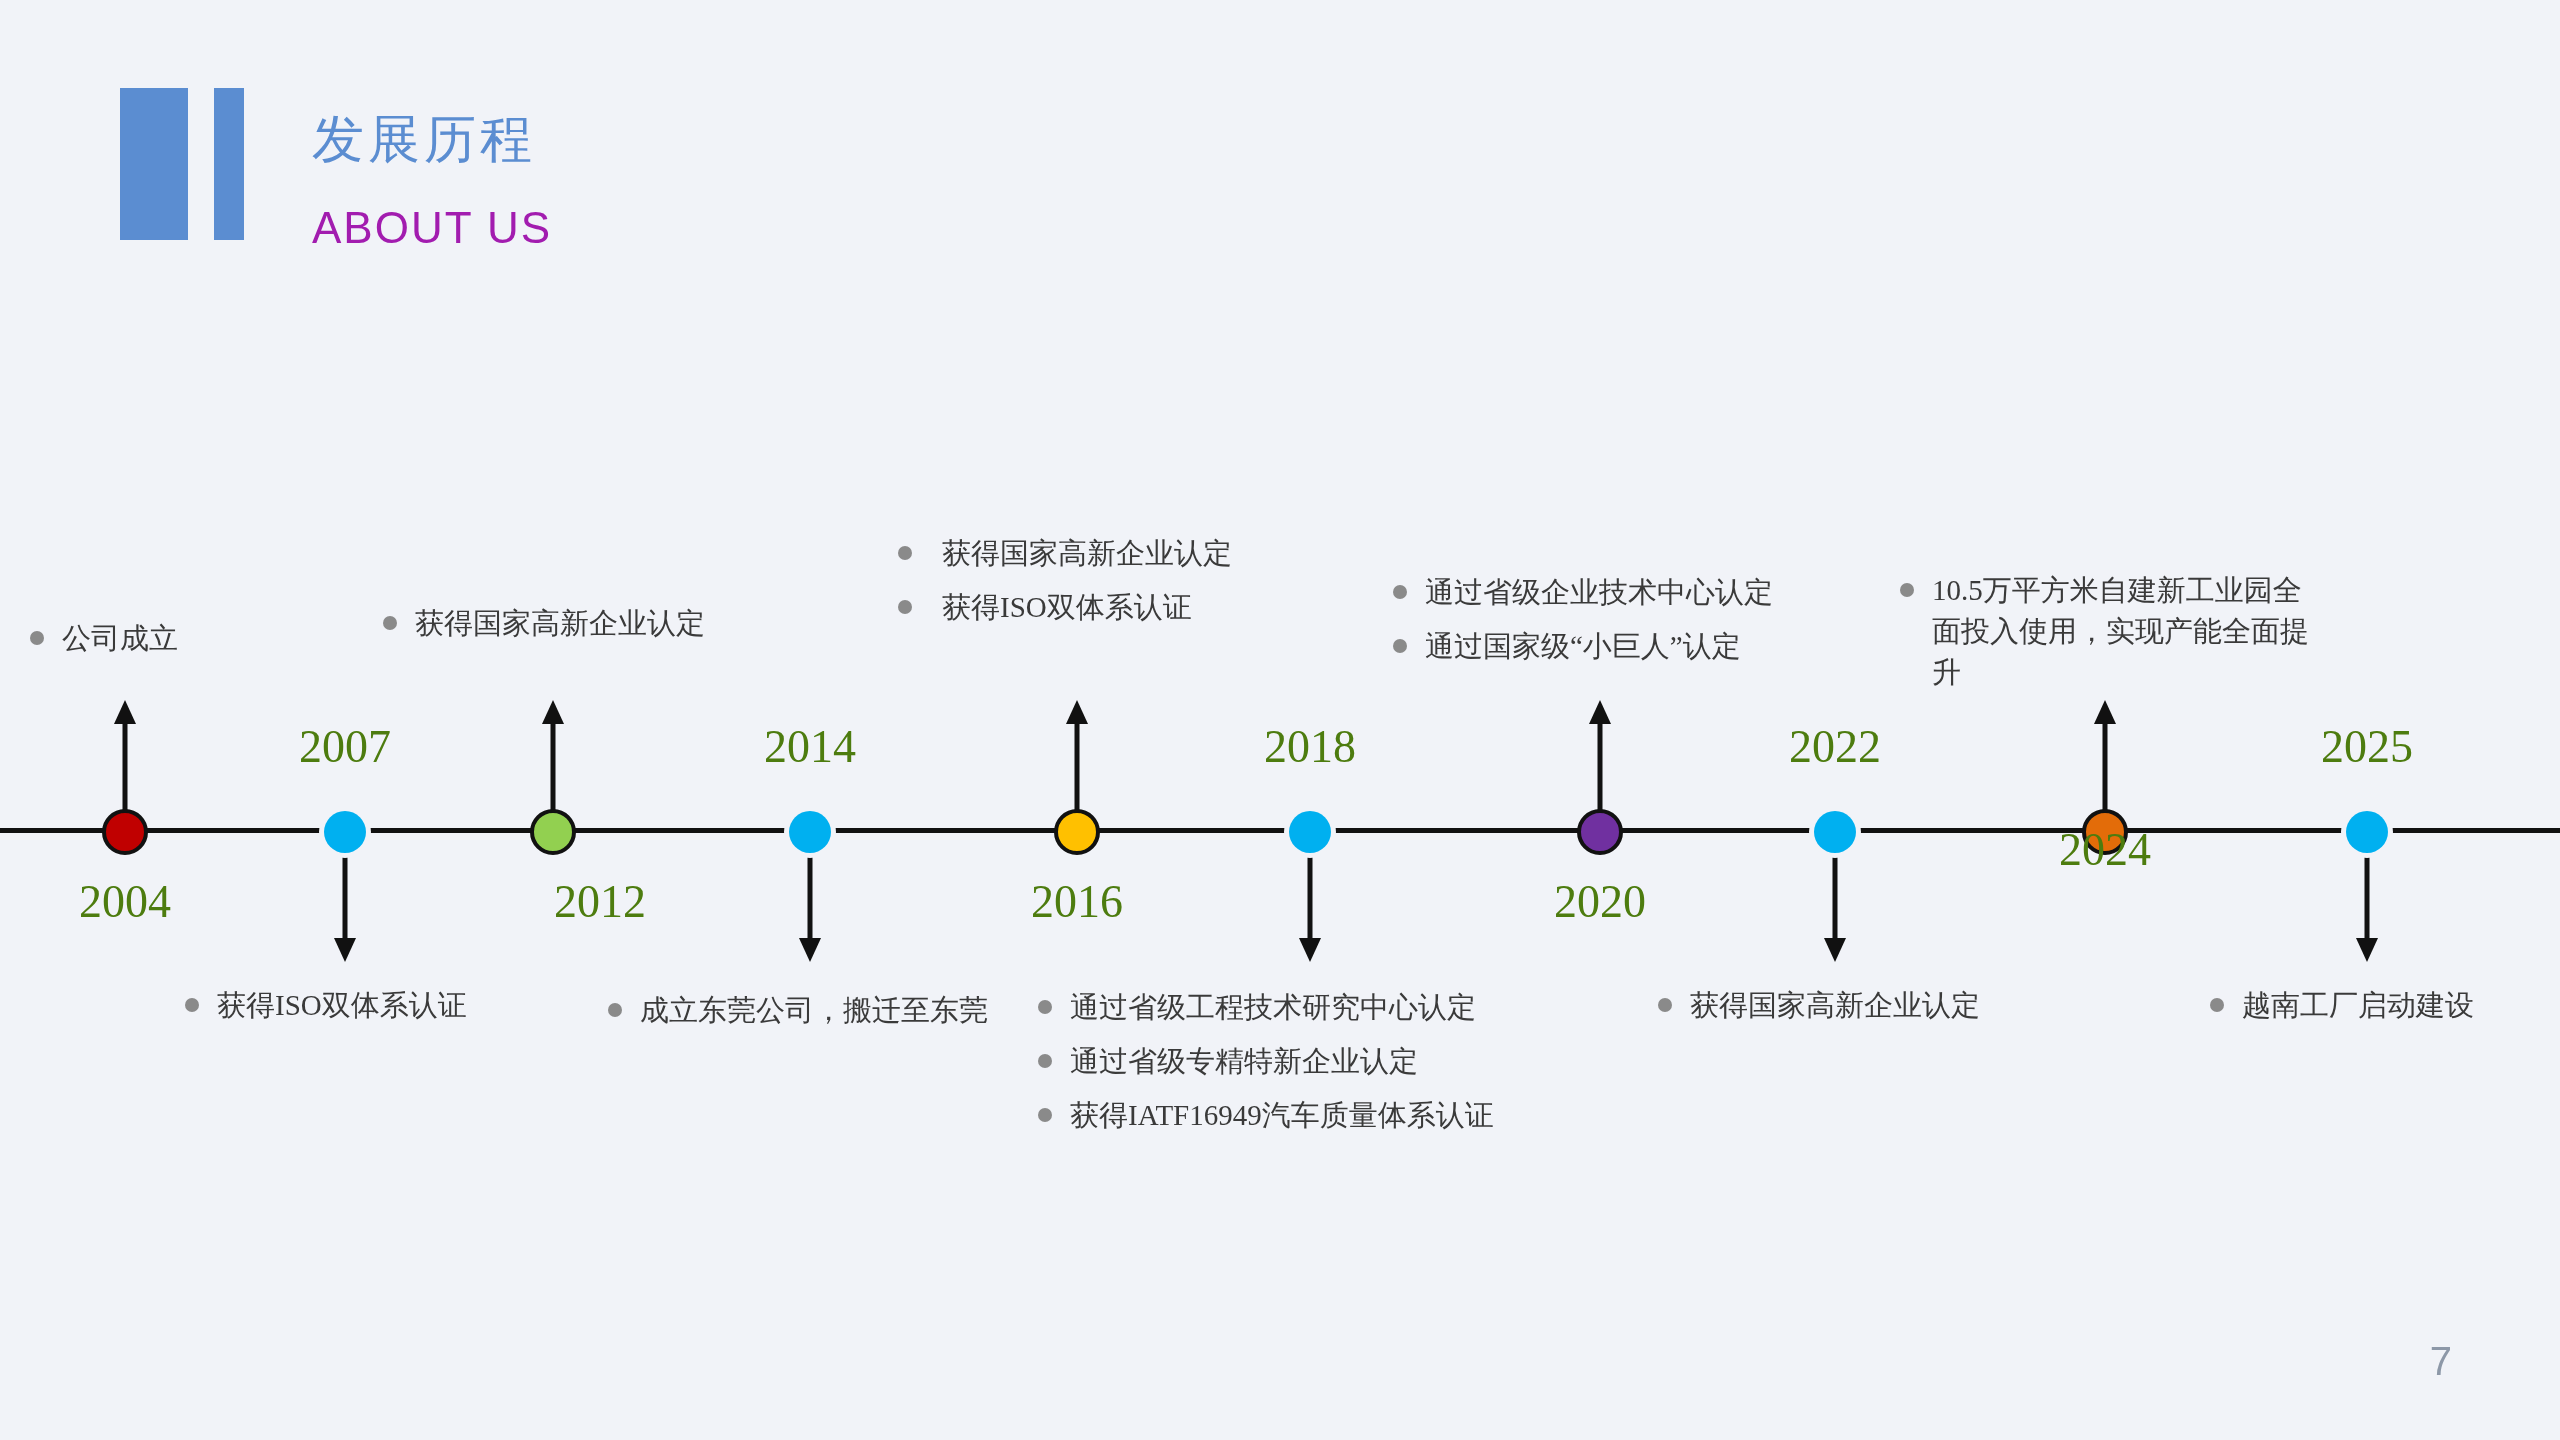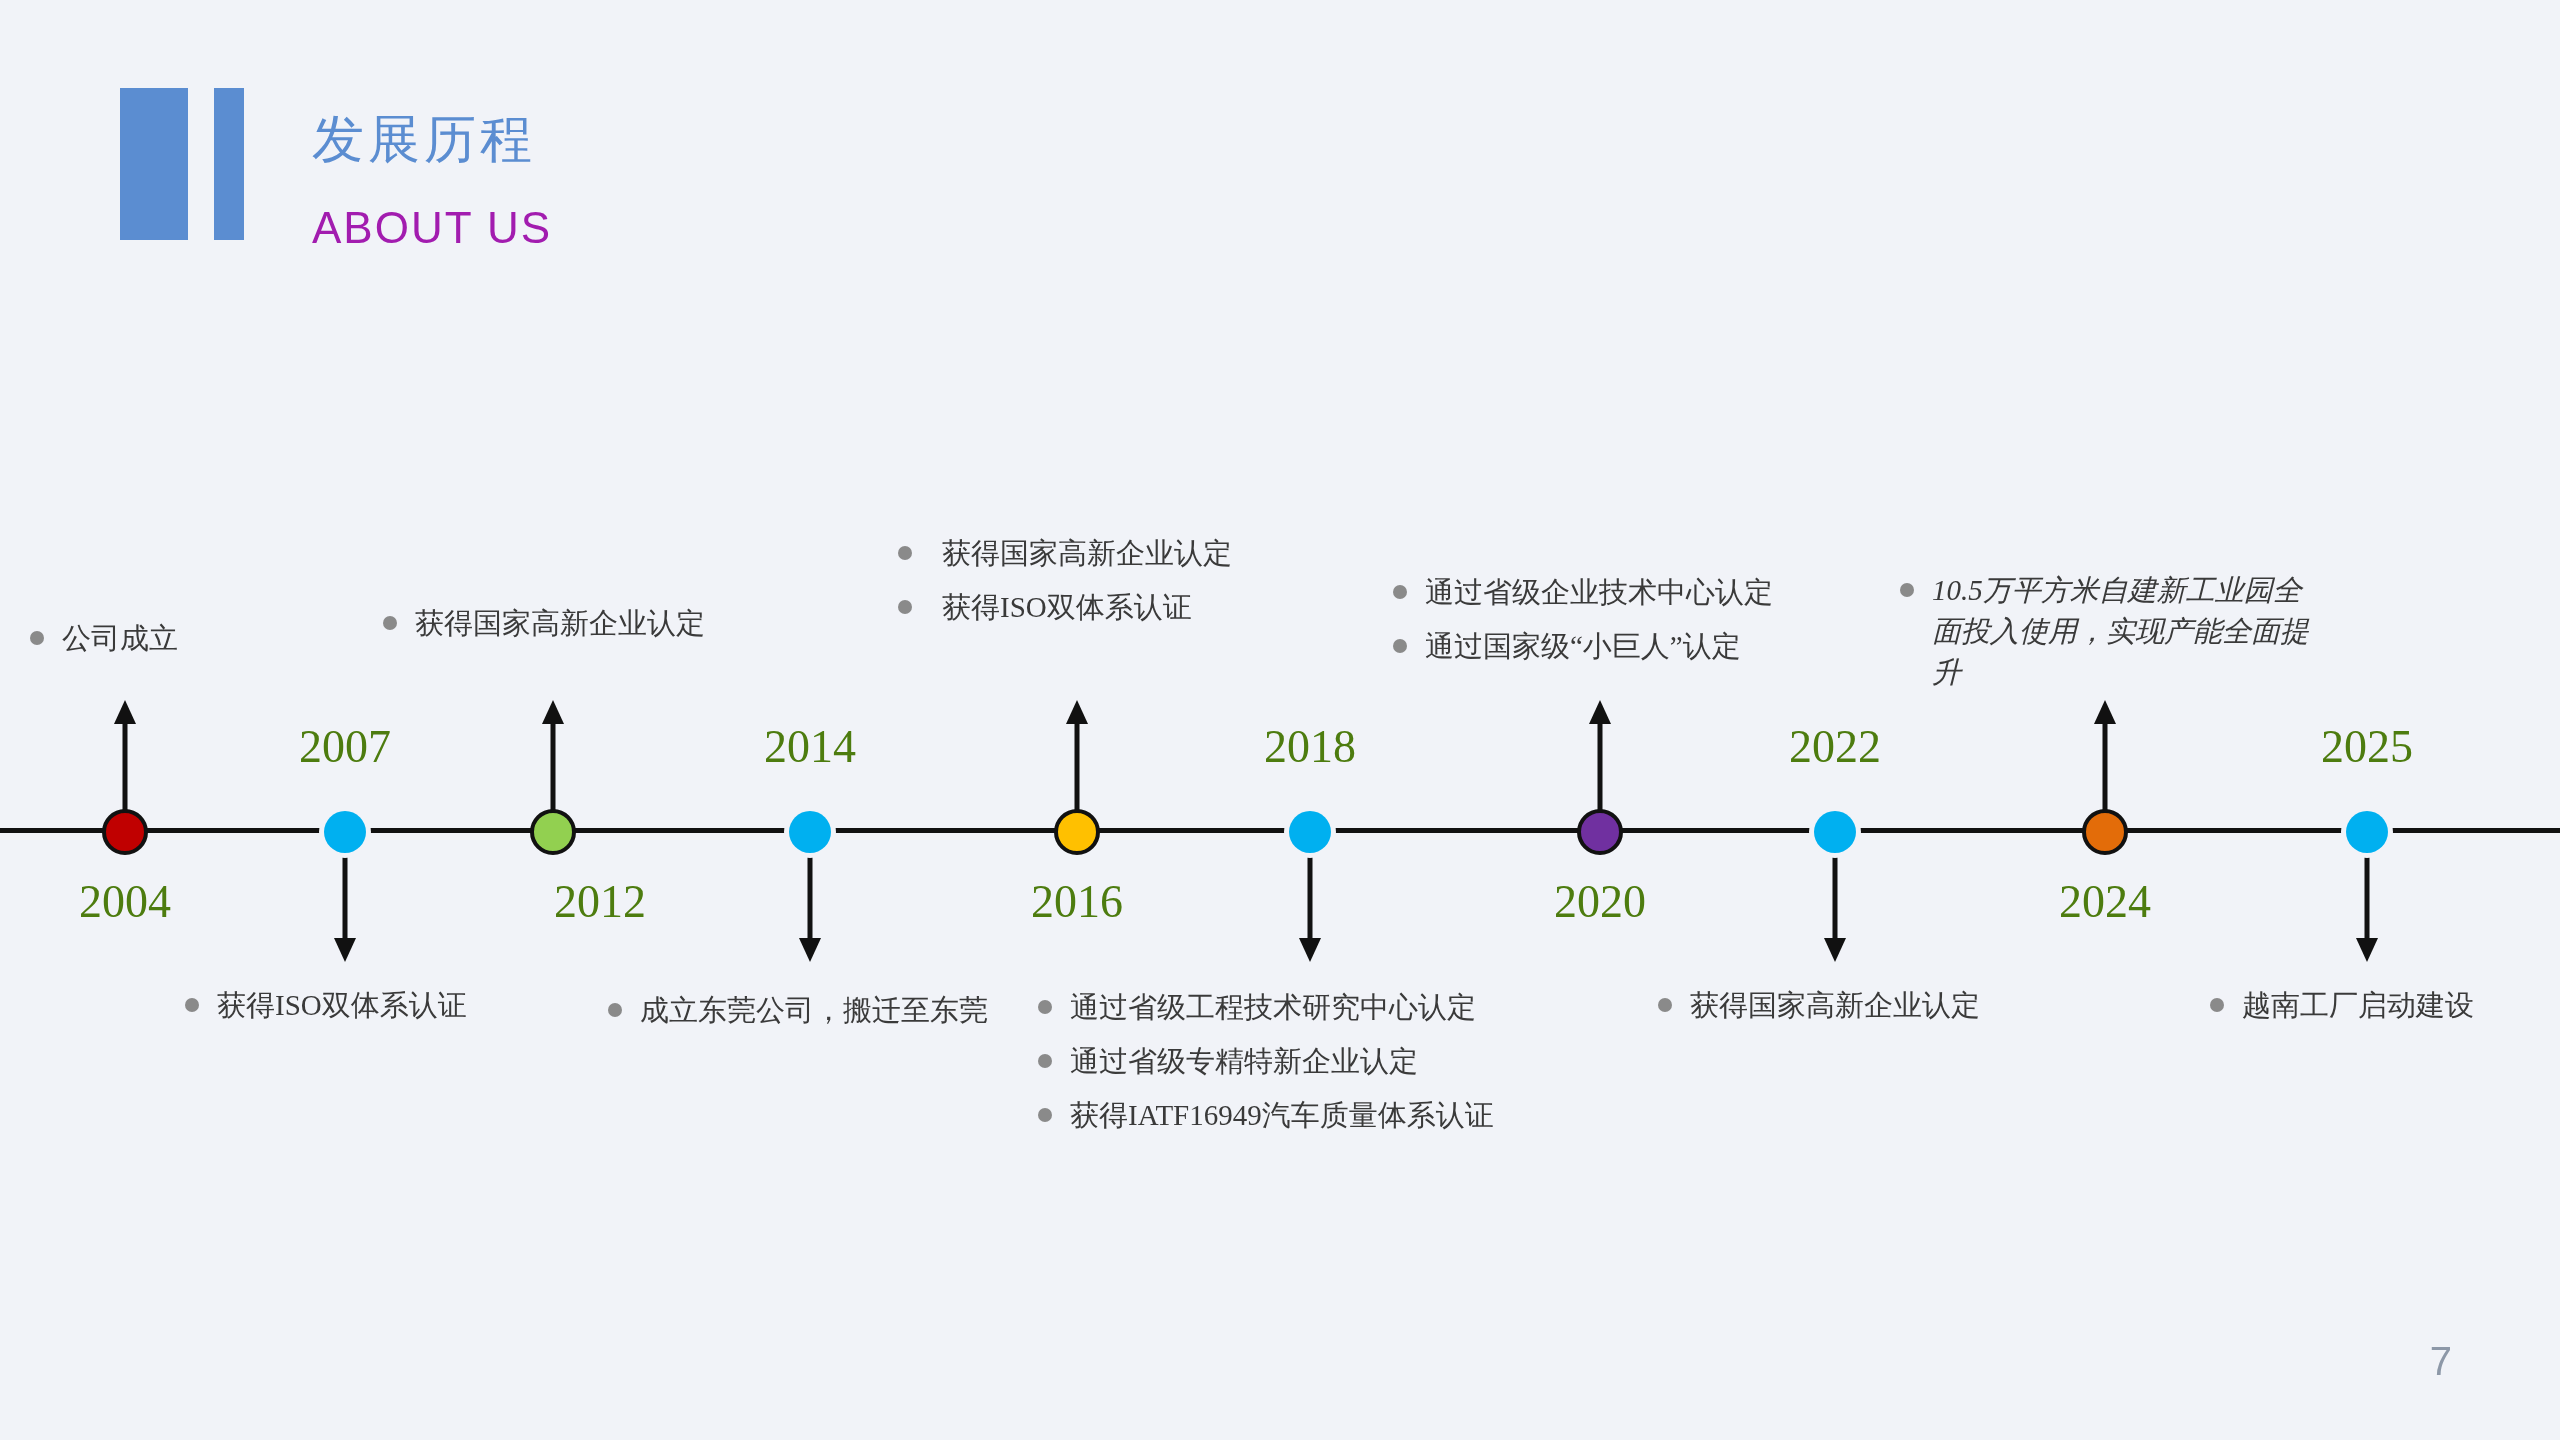--- a/index.html
+++ b/index.html
@@ -50,21 +50,21 @@
   .year{
     position:absolute;font-family:"Liberation Serif", serif;
     font-size:46px;color:#4d7c0f;white-space:nowrap;
     transform:translateX(-50%);
   }
   
   .caption{
     position:absolute;font-family:"Liberation Serif", serif;
     font-size:29px;color:#3a3a3a;white-space:nowrap;
   }
-  .caption.wrap{white-space:normal;font-style:italic;}
+  .caption.wrap{white-space:normal;}
   .cap-line{display:flex;align-items:flex-start;margin:0 0 13px 0;}
   .cap-line:last-child{margin-bottom:0;}
   .bullet{
     flex:0 0 auto;width:14px;height:14px;border-radius:50%;
     background:#8a8a8a;margin-top:13px;margin-right:18px;
   }
   .cap-text{line-height:1.42;}
   .cap-text.indent{padding-left:12px;}
   
   #page-number{
@@ -197,21 +197,21 @@
         <div class="cap-line">
           <span class="bullet" style="background: rgb(138, 138, 138);"></span>
           <span class="cap-text">获得国家高新企业认定</span>
         </div>
       </div>
     </div>
     <div class="node">
       <div class="stem" style="left: 2105px; top: 722px; height: 108px;"></div>
       <div class="arrowhead up" style="left: 2105px; top: 700px;"></div>
       <div class="dot stroke" style="width: 46px; height: 46px; background: rgb(227, 108, 9); left: 2105px; top: 832px;"></div>
-      <div class="year" style="left: 2105px; top: 875px;">2024</div>
+      <div class="year" style="left: 2105px; top: 823px;">2024</div>
       <div class="caption wrap" style="left: 1900px; top: 570px; width: 430px;">
         <div class="cap-line">
           <span class="bullet" style="background: rgb(138, 138, 138);"></span>
           <span class="cap-text">10.5万平方米自建新工业园全面投入使用，实现产能全面提升</span>
         </div>
       </div>
     </div>
     <div class="node">
       <div class="stem" style="left: 2367px; top: 830px; height: 108px;"></div>
       <div class="arrowhead down" style="left: 2367px; top: 938px;"></div>

